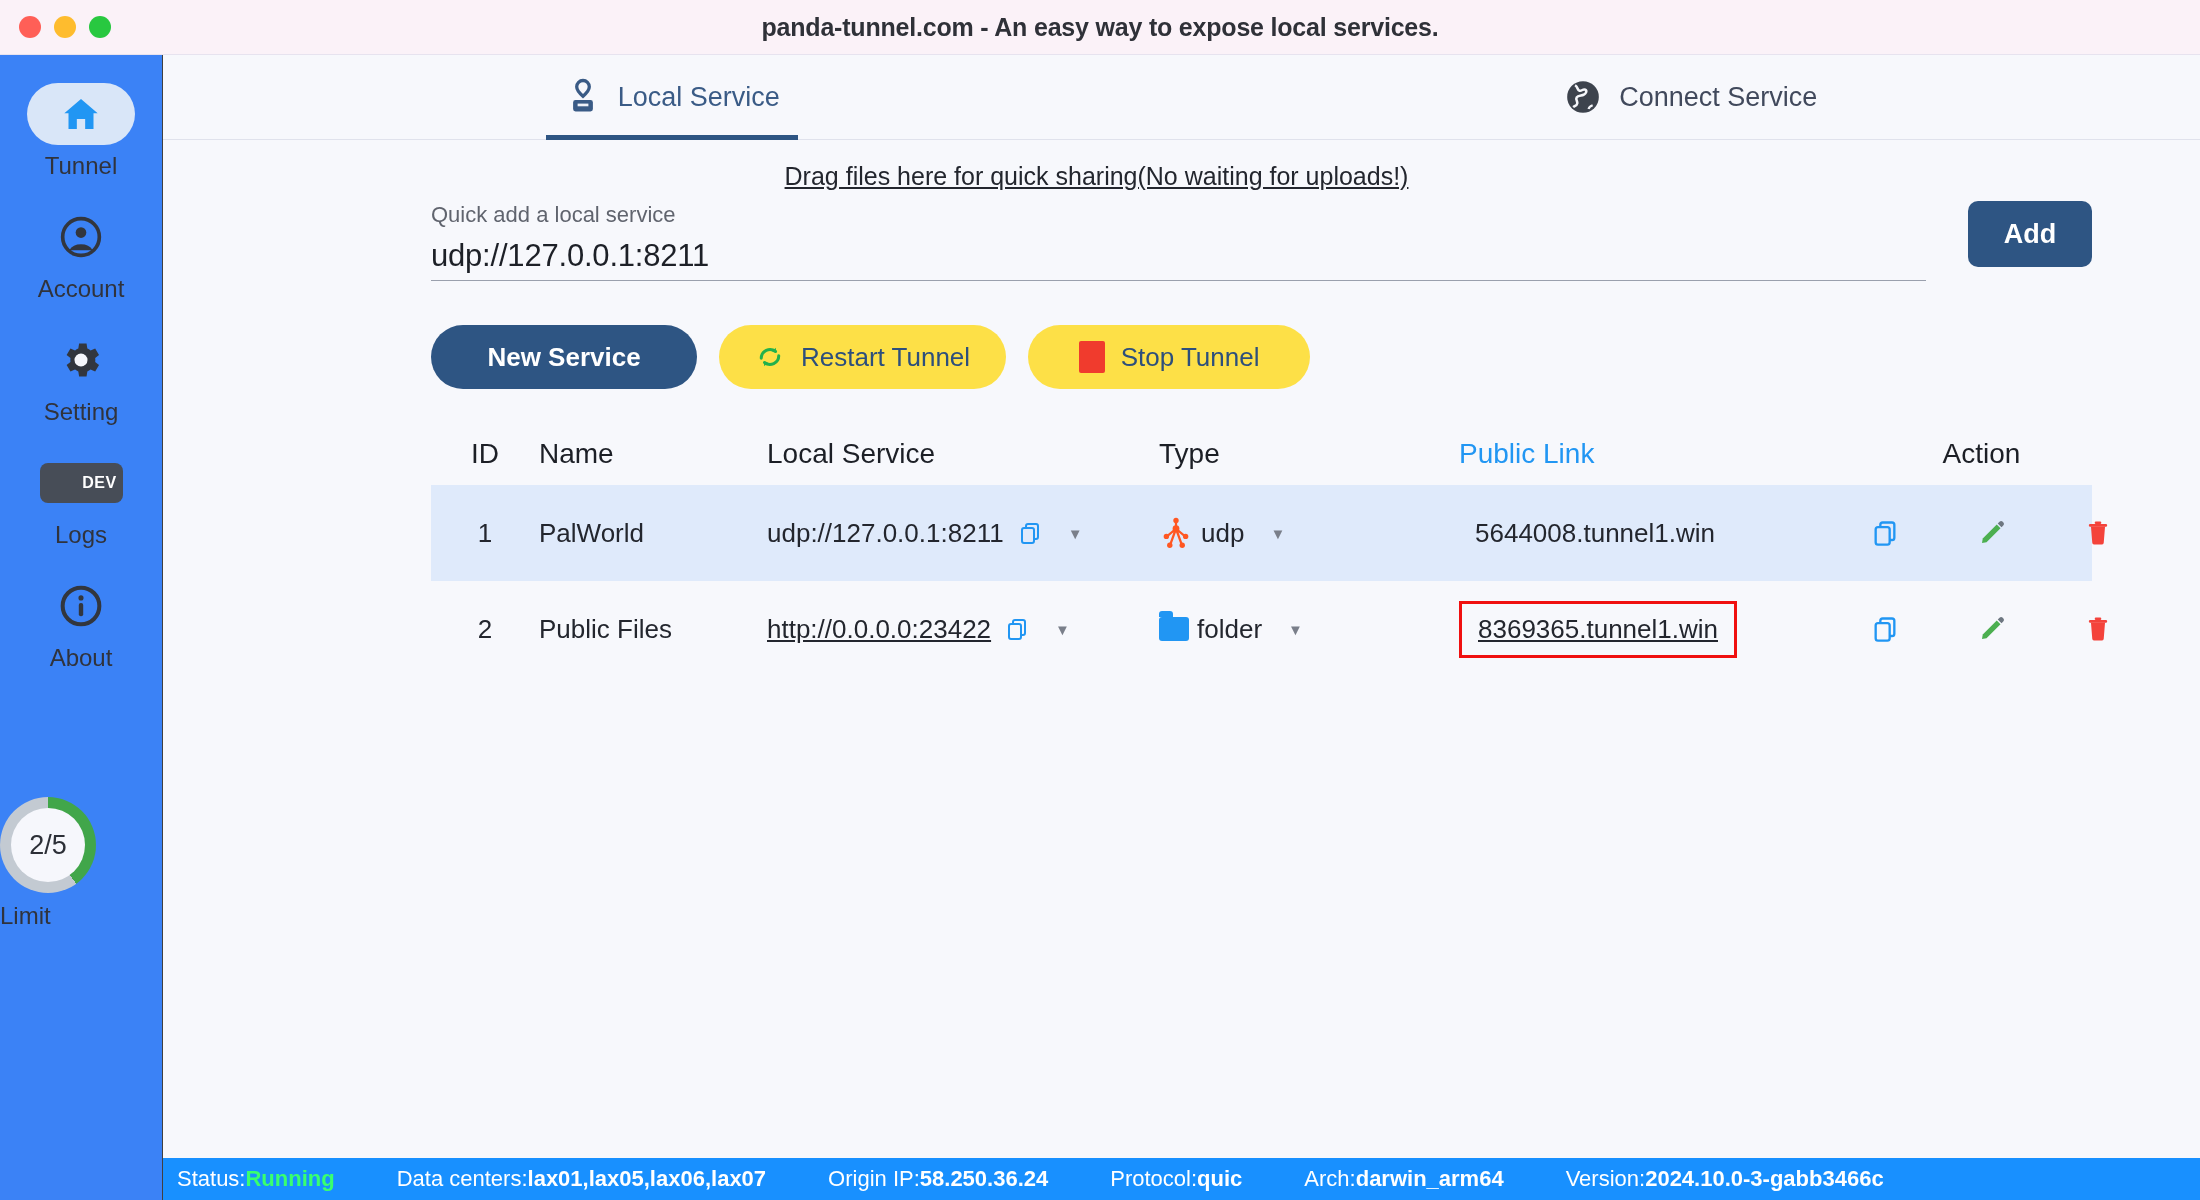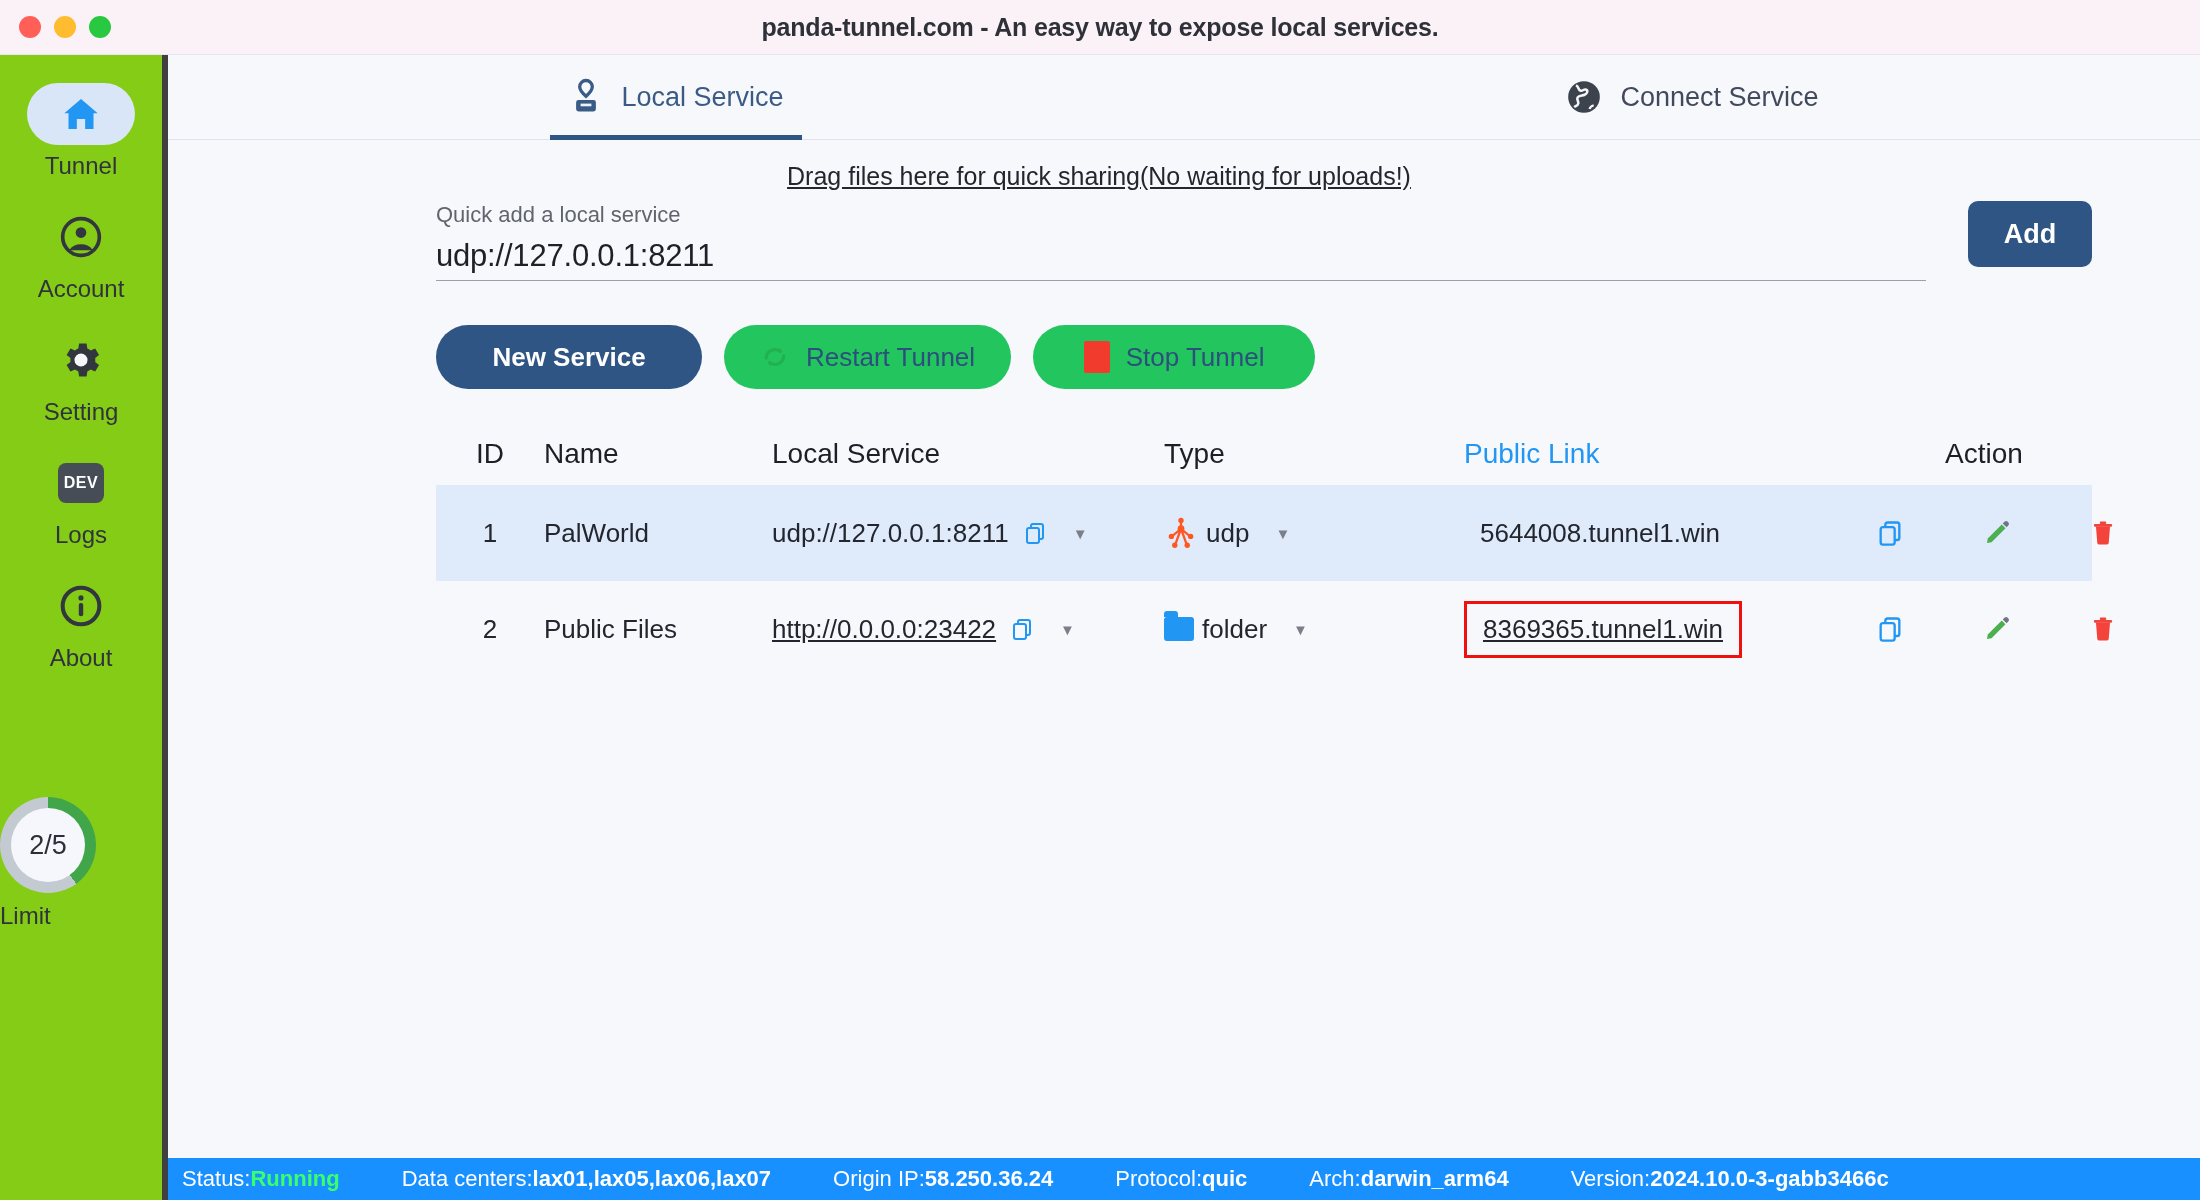--- a/index.html
+++ b/index.html
@@ -61,22 +61,22 @@
   .body-split {
     flex: 1;
     display: flex;
     min-height: 0;
   }
 
   
   .sidebar {
     width: 162px;
     min-width: 162px;
-    background: #84cc16;
-    border-right: 6px solid #404040;
+    background: #3b82f6;
+    border-right: 1px solid #404040;
     display: flex;
     flex-direction: column;
     align-items: center;
     padding-top: 28px;
     position: relative;
   }
   .nav-item {
     width: 130px;
     display: flex;
     flex-direction: column;
@@ -106,20 +106,21 @@
     height: 40px;
     border-radius: 8px;
     background: #474d57;
     color: #fff;
     font-size: 16px;
     font-weight: bold;
     display: flex;
     align-items: center;
     justify-content: center;
     letter-spacing: 0.5px;
+    padding-left: 37px;
   }
 
   .limit-block {
     position: absolute;
     bottom: 270px;
     left: 0; right: 0;
     display: flex;
     flex-direction: column;
     align-items: flex-start;
   }
@@ -260,21 +261,21 @@
     border: none;
     padding: 0 36px;
   }
   .btn.primary {
     background: #2e5583;
     color: #fff;
     font-weight: bold;
     min-width: 266px;
   }
   .btn.ghost {
-    background: #22c55e;
+    background: #fde047;
     color: #2d4f7c;
     min-width: 282px;
   }
   .stop-square {
     width: 26px;
     height: 32px;
     background: #f03b2d;
     border-radius: 2px;
   }
 

